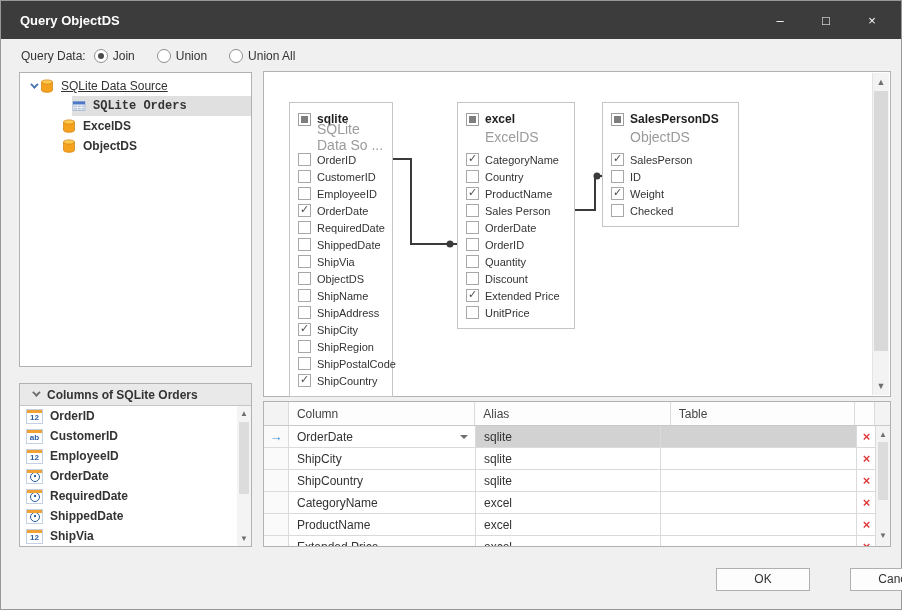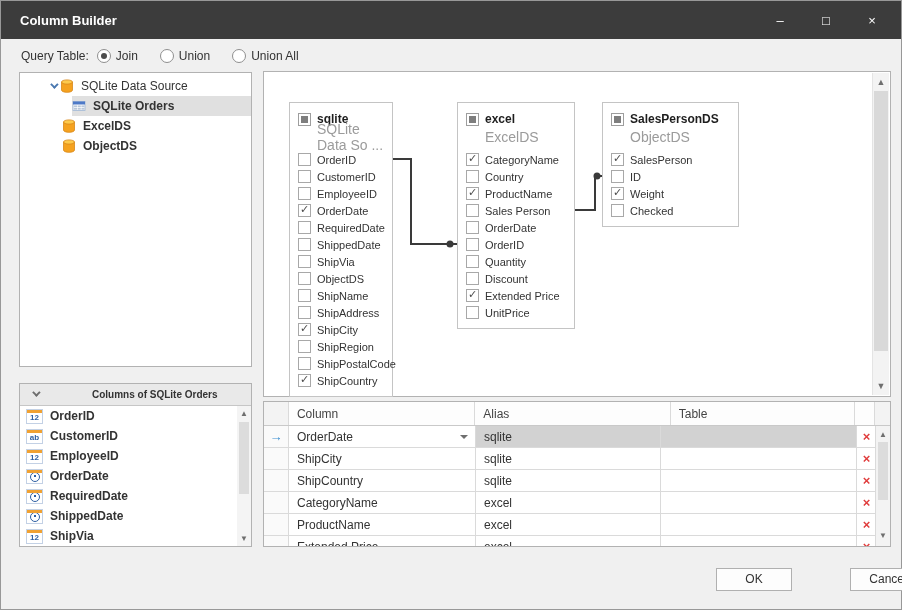--- a/index.html
+++ b/index.html
@@ -50,34 +50,34 @@
 
   
   #tree-panel { left: 18px; top: 71px; width: 233px; height: 295px; padding-top: 3px; }
   .tree-row { display: flex; align-items: center; height: 20px; font-size: 12px; color: #333; }
   .tree-row .chev-box { width: 14px; display: flex; justify-content: center; }
   .chev {
     width: 6px; height: 6px;
     border-right: 2px solid #4a78b0; border-bottom: 2px solid #4a78b0;
     transform: rotate(45deg) translateY(-2px);
   }
-  .tree-ind0 { padding-left: 26px; }
-  .tree-ind1 { padding-left: 52px; }
+  .tree-ind0 { padding-left: 6px; text-decoration: underline; }
+  .tree-ind1 { padding-left: 52px; font-family: Liberation Mono, monospace; }
   .tree-hl { display: flex; align-items: center; height: 100%; flex: 1; }
   .tree-hl.sel { background: #e0e0e0; }
   .tree-label { margin-left: 7px; }
   .bold { font-weight: bold; }
 
   .dbicon, .tblicon { width: 14px; height: 14px; flex: 0 0 auto; }
 
   
   #columns-panel { left: 18px; top: 382px; width: 233px; height: 164px; }
   .col-header {
     height: 22px; background: #e9e9e9; border-bottom: 1px solid #c6c6c6;
-    display: flex; align-items: center; font-size: 10px; font-weight: bold; color: #333; gap: 45px;
+    display: flex; align-items: center; font-size: 12px; font-weight: bold; color: #333;
   }
   .col-header .chev { border-color: #6e6e6e; margin: 0 9px 2px 12px; }
   .col-list { position: relative; height: 140px; overflow: hidden; }
   .col-item { height: 20px; display: flex; align-items: center; padding-left: 6px; font-size: 12px; font-weight: bold; color: #333; }
   .type-icon {
     width: 17px; height: 15px; border: 1px solid #c3d1e5; background: #fff;
     position: relative; display: flex; align-items: flex-end; justify-content: center;
     margin-right: 7px; flex: 0 0 auto;
   }
   .type-icon::before { content: ""; position: absolute; top: 0; left: 0; right: 0; height: 3px; background: #f0a132; }
@@ -159,47 +159,47 @@
     position: absolute; right: 0; top: 24px; bottom: 0; width: 15px;
     background: #f3f3f3; border-left: 1px solid #dadada;
   }
   .grid-scroll .sarrow { position: absolute; left: 0; right: 0; text-align: center; font-size: 8px; color: #6f6f6f; }
   .grid-scroll .up { top: 4px; }
   .grid-scroll .down { bottom: 6px; }
   .grid-scroll .thumb { position: absolute; left: 2px; right: 2px; top: 16px; height: 58px; background: #dcdcdc; }
 
   
   .btn {
-    position: absolute; top: 567px; width: 76px; height: 23px;
+    position: absolute; top: 567px; width: 94px; height: 23px;
     background: #fdfdfd; border: 1px solid #b0b0b0;
     font-size: 12px; color: #333; text-align: center; line-height: 21px;
   }
   #ok-btn { left: 715px; }
   #cancel-btn { left: 805px; margin-left: 44px; }
 </style>
 </head>
 <body>
 
 <div class="dialog">
 
   <div class="titlebar">
-    <div class="title">Column Builder</div>
+    <div class="title">Query ObjectDS</div>
     <div class="winbtn">
         <span>–</span>
       </div>
     <div class="winbtn">
         <span>□</span>
       </div>
     <div class="winbtn close">
         <span>×</span>
       </div>
   </div>
 
   <div class="qt-row">
-    <span class="qt-label">Query Table:</span>
+    <span class="qt-label">Query Data:</span>
     <span class="radio-opt">
       <span class="radio sel"></span>
       <span>Join</span>
     </span>
     <span class="radio-opt">
       <span class="radio"></span>
       <span>Union</span>
     </span>
     <span class="radio-opt">
       <span class="radio"></span>

